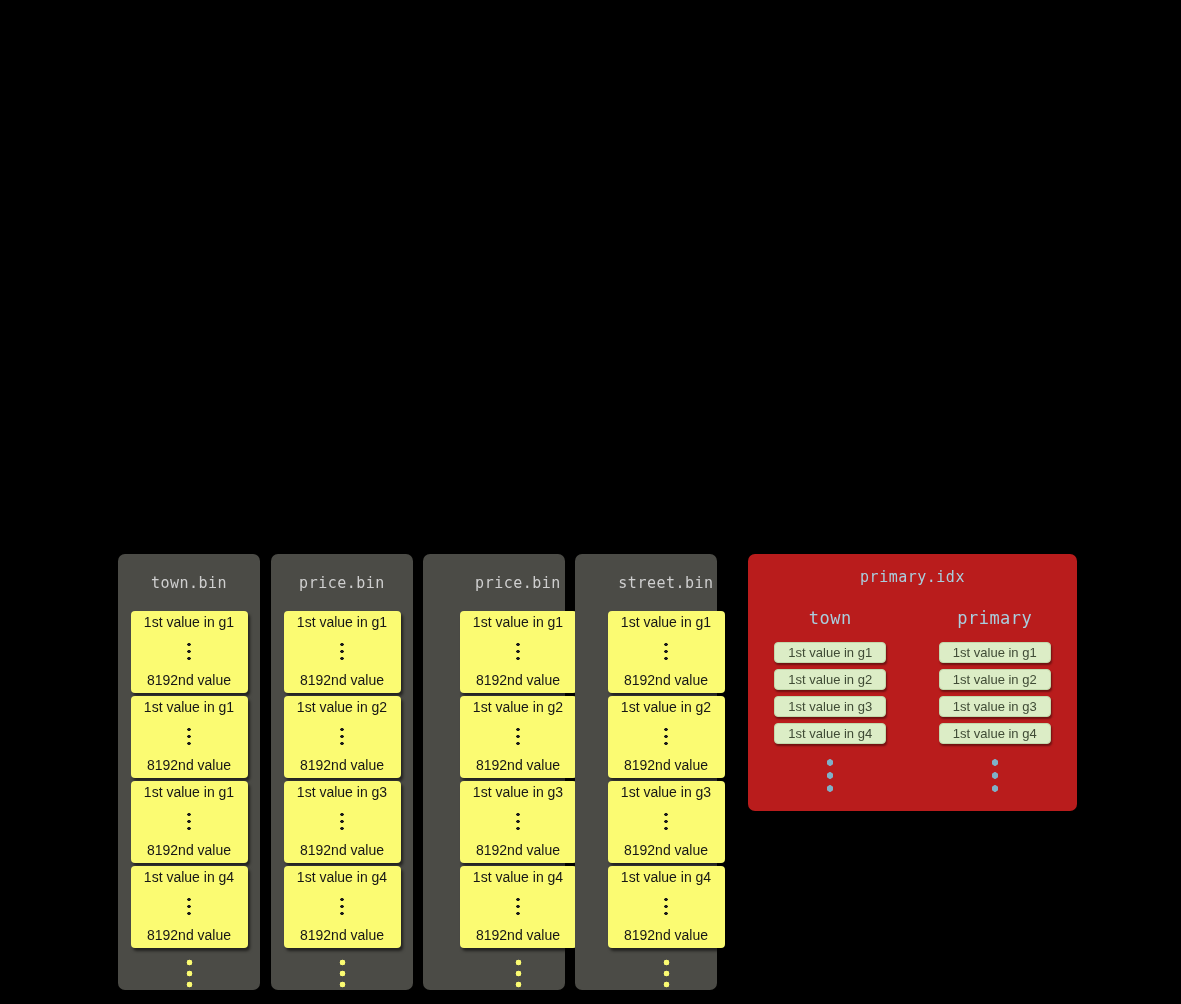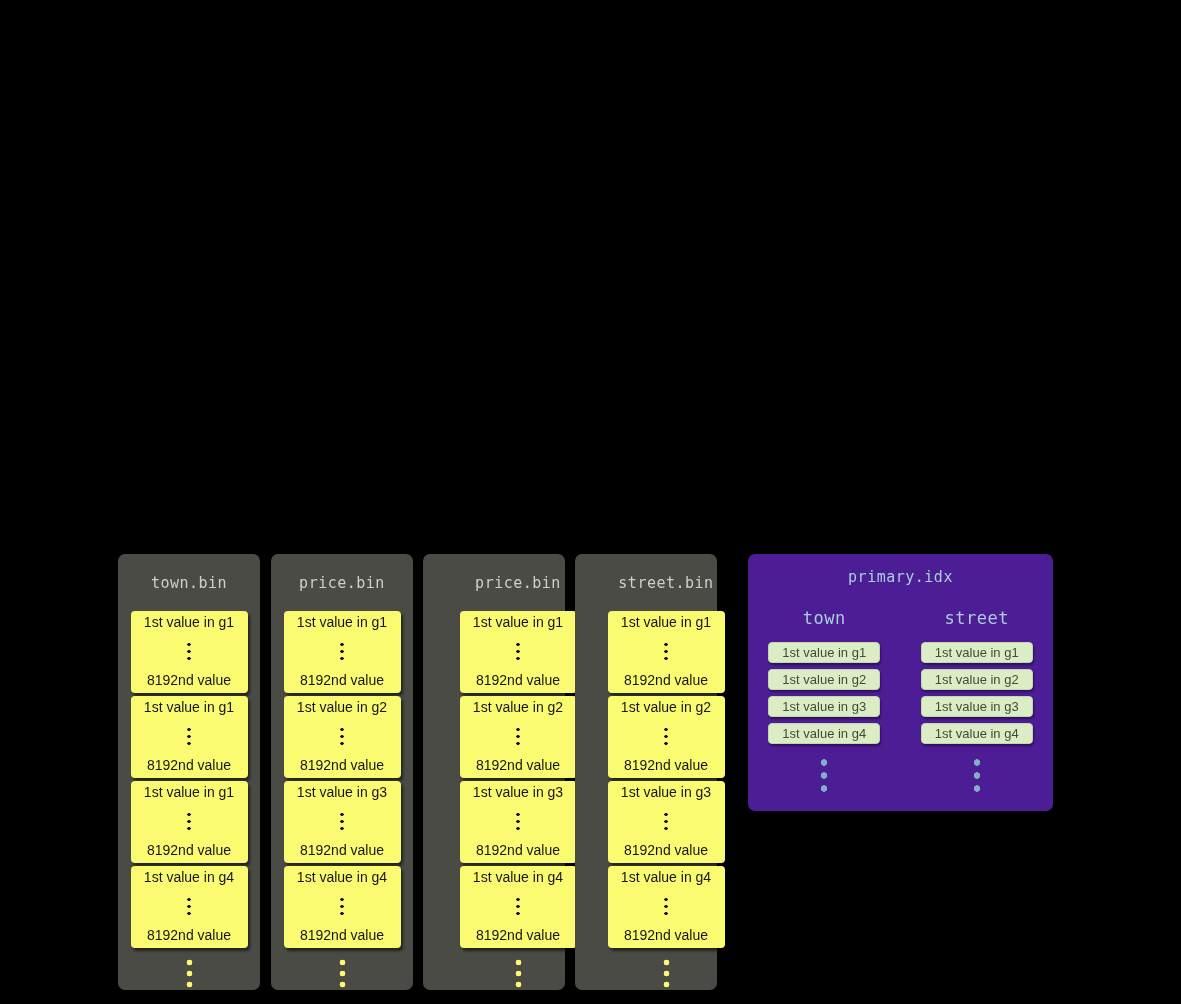--- a/index.html
+++ b/index.html
@@ -86,23 +86,23 @@
     background-image: radial-gradient(circle, #7fb0c7 3px, transparent 3.5px);
     background-size: 8px 13px;
     background-repeat: repeat-y;
   }
 
   
   .idx-panel {
     position: absolute;
     left: 748px;
     top: 554px;
-    width: 305px;
+    width: 329px;
     height: 257px;
-    background: #4c1d95;
+    background: #b91c1c;
     border-radius: 7px;
     box-sizing: border-box;
   }
   .idx-title {
     text-align: center;
     padding-top: 14px;
     font-family: "DejaVu Sans Mono", monospace;
     font-size: 15px;
     color: #a9cede;
     letter-spacing: 0.5px;
@@ -261,21 +261,21 @@
       <div class="idx-col">
         <div class="idx-col-name">town</div>
         <div class="chip">1st value in g1</div>
         <div class="chip">1st value in g2</div>
         <div class="chip">1st value in g3</div>
         <div class="chip">1st value in g4</div>
         <span class="vdots-blue"></span>
       </div>
 
       <div class="idx-col">
-        <div class="idx-col-name">street</div>
+        <div class="idx-col-name">primary</div>
         <div class="chip">1st value in g1</div>
         <div class="chip">1st value in g2</div>
         <div class="chip">1st value in g3</div>
         <div class="chip">1st value in g4</div>
         <span class="vdots-blue"></span>
       </div>
 
     </div>
   </div>
 

